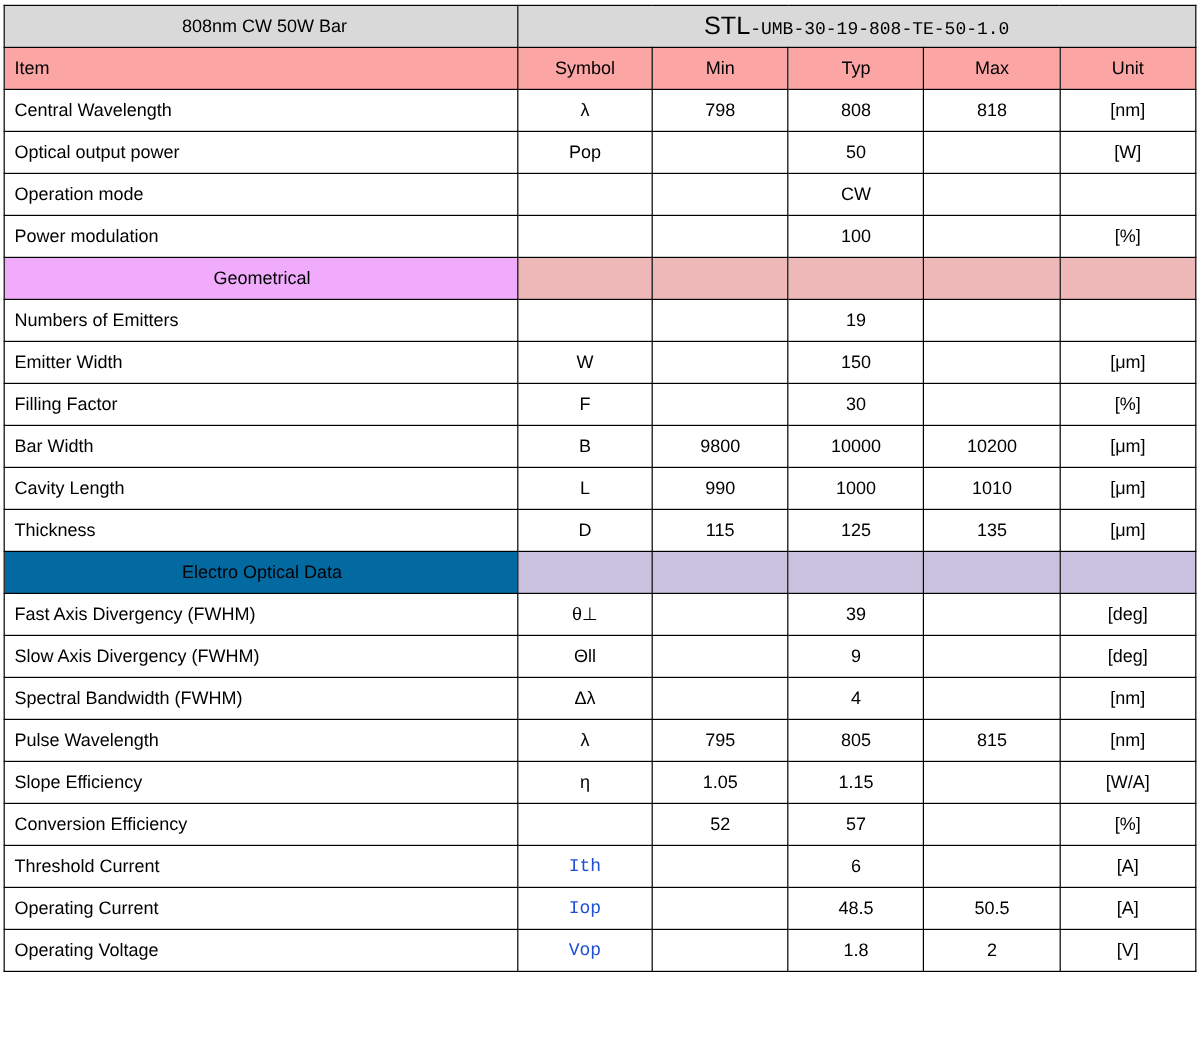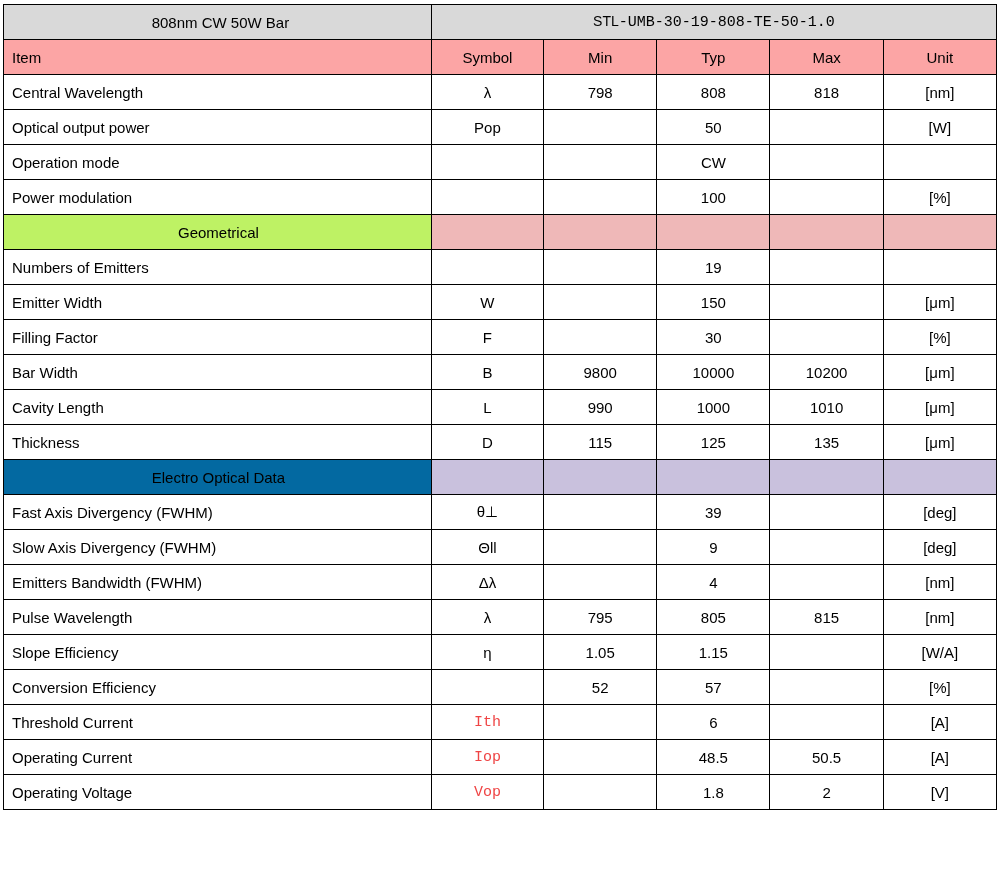--- a/index.html
+++ b/index.html
@@ -54,21 +54,21 @@
     font-size: 19px;
     padding-left: 12px !important;
   }
   .title-right {
     font-family: "Liberation Mono", monospace;
     font-size: 16px;
     letter-spacing: 0px;
   }
   .title-right .pfx {
     font-family: "Liberation Sans", sans-serif;
-    font-size: 14px;
+    font-size: 21px;
   }
 
   
   .head-row td {
     background: #fca5a5;
     font-weight: bold;
     font-size: 15.5px;
     height: 34px;
   }
   .head-row td.left {
@@ -90,21 +90,21 @@
   td.item {
     text-align: left !important;
     padding-left: 8px !important;
     font-size: 15px;
   }
   td.typ { font-weight: bold; }
   td.unit { font-weight: bold; }
   td.sym-mono {
     font-family: "Liberation Mono", monospace;
     font-size: 14px;
-    color: #ef4444;
+    color: #1d4ed8;
   }
   td.sym { font-size: 15px; }
 </style>
 </head>
 <body>
 
 <div class="sheet">
   <table class="spec">
     <colgroup>
       <col class="c-item">
@@ -153,21 +153,21 @@
         </tr>
         <tr>
           <td class="item">Power modulation</td>
           <td class="sym"></td>
           <td class="min"></td>
           <td class="typ">100</td>
           <td class="max"></td>
           <td class="unit">[%]</td>
         </tr>
         <tr class="sec sec-geometrical">
-          <td style="background: #bef264;">Geometrical</td>
+          <td style="background: #f0abfc;">Geometrical</td>
           <td style="background: rgb(239, 184, 184);"></td>
           <td style="background: rgb(239, 184, 184);"></td>
           <td style="background: rgb(239, 184, 184);"></td>
           <td style="background: rgb(239, 184, 184);"></td>
           <td style="background: rgb(239, 184, 184);"></td>
         </tr>
         <tr>
           <td class="item">Numbers of Emitters</td>
           <td class="sym"></td>
           <td class="min"></td>
@@ -233,21 +233,21 @@
         </tr>
         <tr>
           <td class="item">Slow Axis Divergency (FWHM)</td>
           <td class="sym">Θll</td>
           <td class="min"></td>
           <td class="typ">9</td>
           <td class="max"></td>
           <td class="unit">[deg]</td>
         </tr>
         <tr>
-          <td class="item">Emitters Bandwidth (FWHM)</td>
+          <td class="item">Spectral Bandwidth (FWHM)</td>
           <td class="sym">Δλ</td>
           <td class="min"></td>
           <td class="typ">4</td>
           <td class="max"></td>
           <td class="unit">[nm]</td>
         </tr>
         <tr>
           <td class="item">Pulse Wavelength</td>
           <td class="sym">λ</td>
           <td class="min">795</td>

